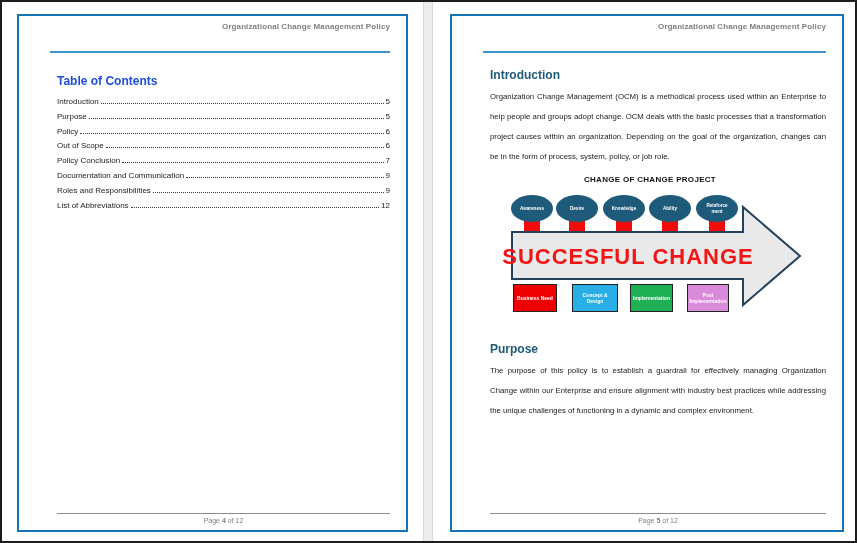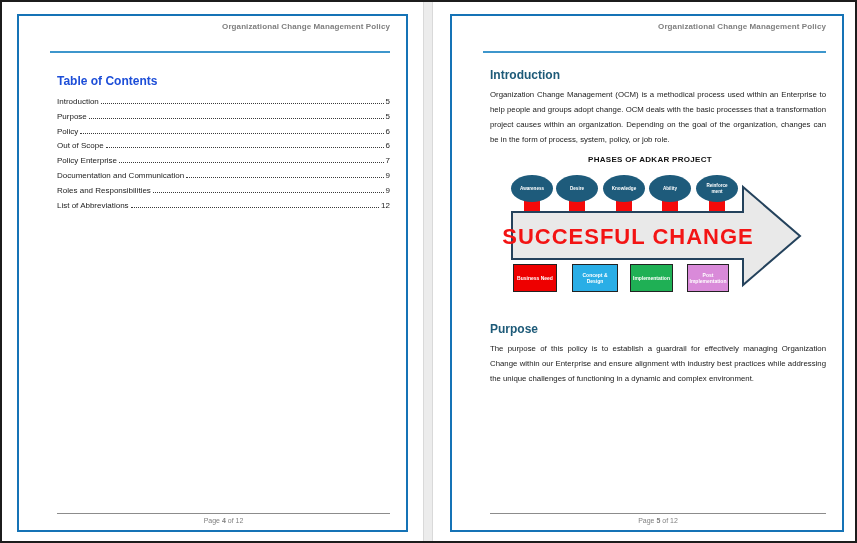--- a/index.html
+++ b/index.html
@@ -53,21 +53,21 @@
   .toc-dots {
     flex: 1 1 auto;
     border-bottom: 1px dotted #3a3a3a;
     margin: 0 2px 2px 2px;
     min-width: 10px;
   }
   .toc-page { white-space: nowrap; }
 
   .para {
     margin-top: 5px;
-    font-size: 7.8px; line-height: 15px; color: #1a1a1a;
+    font-size: 7.8px; line-height: 20px; color: #1a1a1a;
     text-align: justify;
   }
   .para + .para { margin-top: 6px; }
 
   
   .diagram { position: relative; height: 150px; margin-top: 8px; }
   .diagram-title {
     position: absolute; left: 0; top: 0; width: 320px;
     text-align: center; font-size: 8px; font-weight: bold; color: #111111;
     letter-spacing: 0.3px;
@@ -137,21 +137,21 @@
           <span class="toc-label">Policy</span>
           <span class="toc-dots"></span>
           <span class="toc-page">6</span>
         </div>
         <div class="toc-row">
           <span class="toc-label">Out of Scope</span>
           <span class="toc-dots"></span>
           <span class="toc-page">6</span>
         </div>
         <div class="toc-row">
-          <span class="toc-label">Policy Enterprise</span>
+          <span class="toc-label">Policy Conclusion</span>
           <span class="toc-dots"></span>
           <span class="toc-page">7</span>
         </div>
         <div class="toc-row">
           <span class="toc-label">Documentation and Communication</span>
           <span class="toc-dots"></span>
           <span class="toc-page">9</span>
         </div>
         <div class="toc-row">
           <span class="toc-label">Roles and Responsibilities</span>
@@ -173,21 +173,21 @@
   </section>
 
   <section class="page right">
     <header class="page-header">Organizational Change Management Policy</header>
     <div class="content">
 
       <h2 class="section-heading">Introduction</h2>
       <p class="para">Organization Change Management (OCM) is a methodical process used within an Enterprise to help people and groups adopt change. OCM deals with the basic processes that a transformation project causes within an organization. Depending on the goal of the organization, changes can be in the form of process, system, policy, or job role.</p>
 
       <div class="diagram">
-        <div class="diagram-title">PHASES OF ADKAR PROJECT</div>
+        <div class="diagram-title">CHANGE OF CHANGE PROJECT</div>
 
         <div class="oval o1" style="background-color: rgb(30, 91, 123);">Awareness</div>
         <div class="oval o2" style="background-color: rgb(30, 91, 123);">Desire</div>
         <div class="oval o3" style="background-color: rgb(30, 91, 123);">Knowledge</div>
         <div class="oval o4" style="background-color: rgb(30, 91, 123);">Ability</div>
         <div class="oval o5" style="background-color: rgb(30, 91, 123);">Reinforce ment</div>
 
         <div class="connector c1" style="background-color: rgb(245, 10, 10);"></div>
         <div class="connector c2" style="background-color: rgb(245, 10, 10);"></div>
         <div class="connector c3" style="background-color: rgb(245, 10, 10);"></div>

